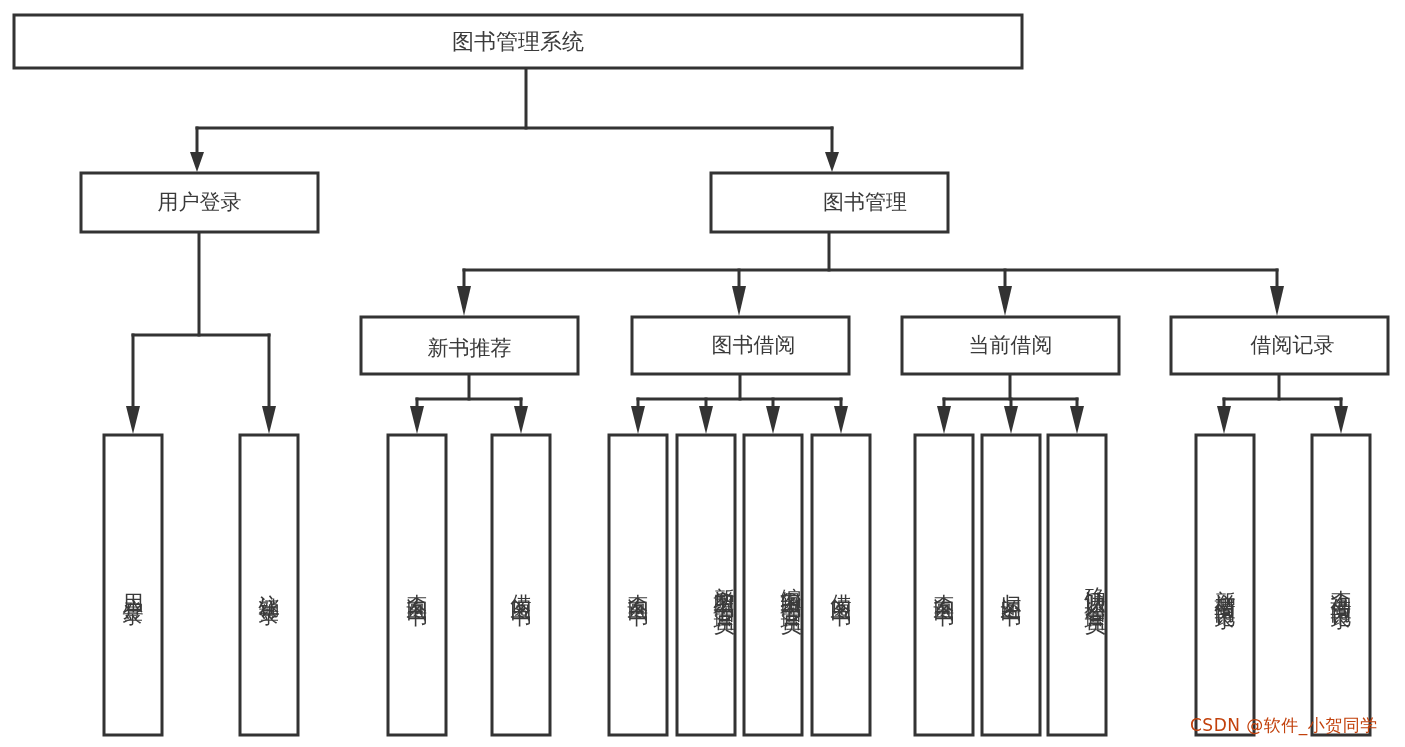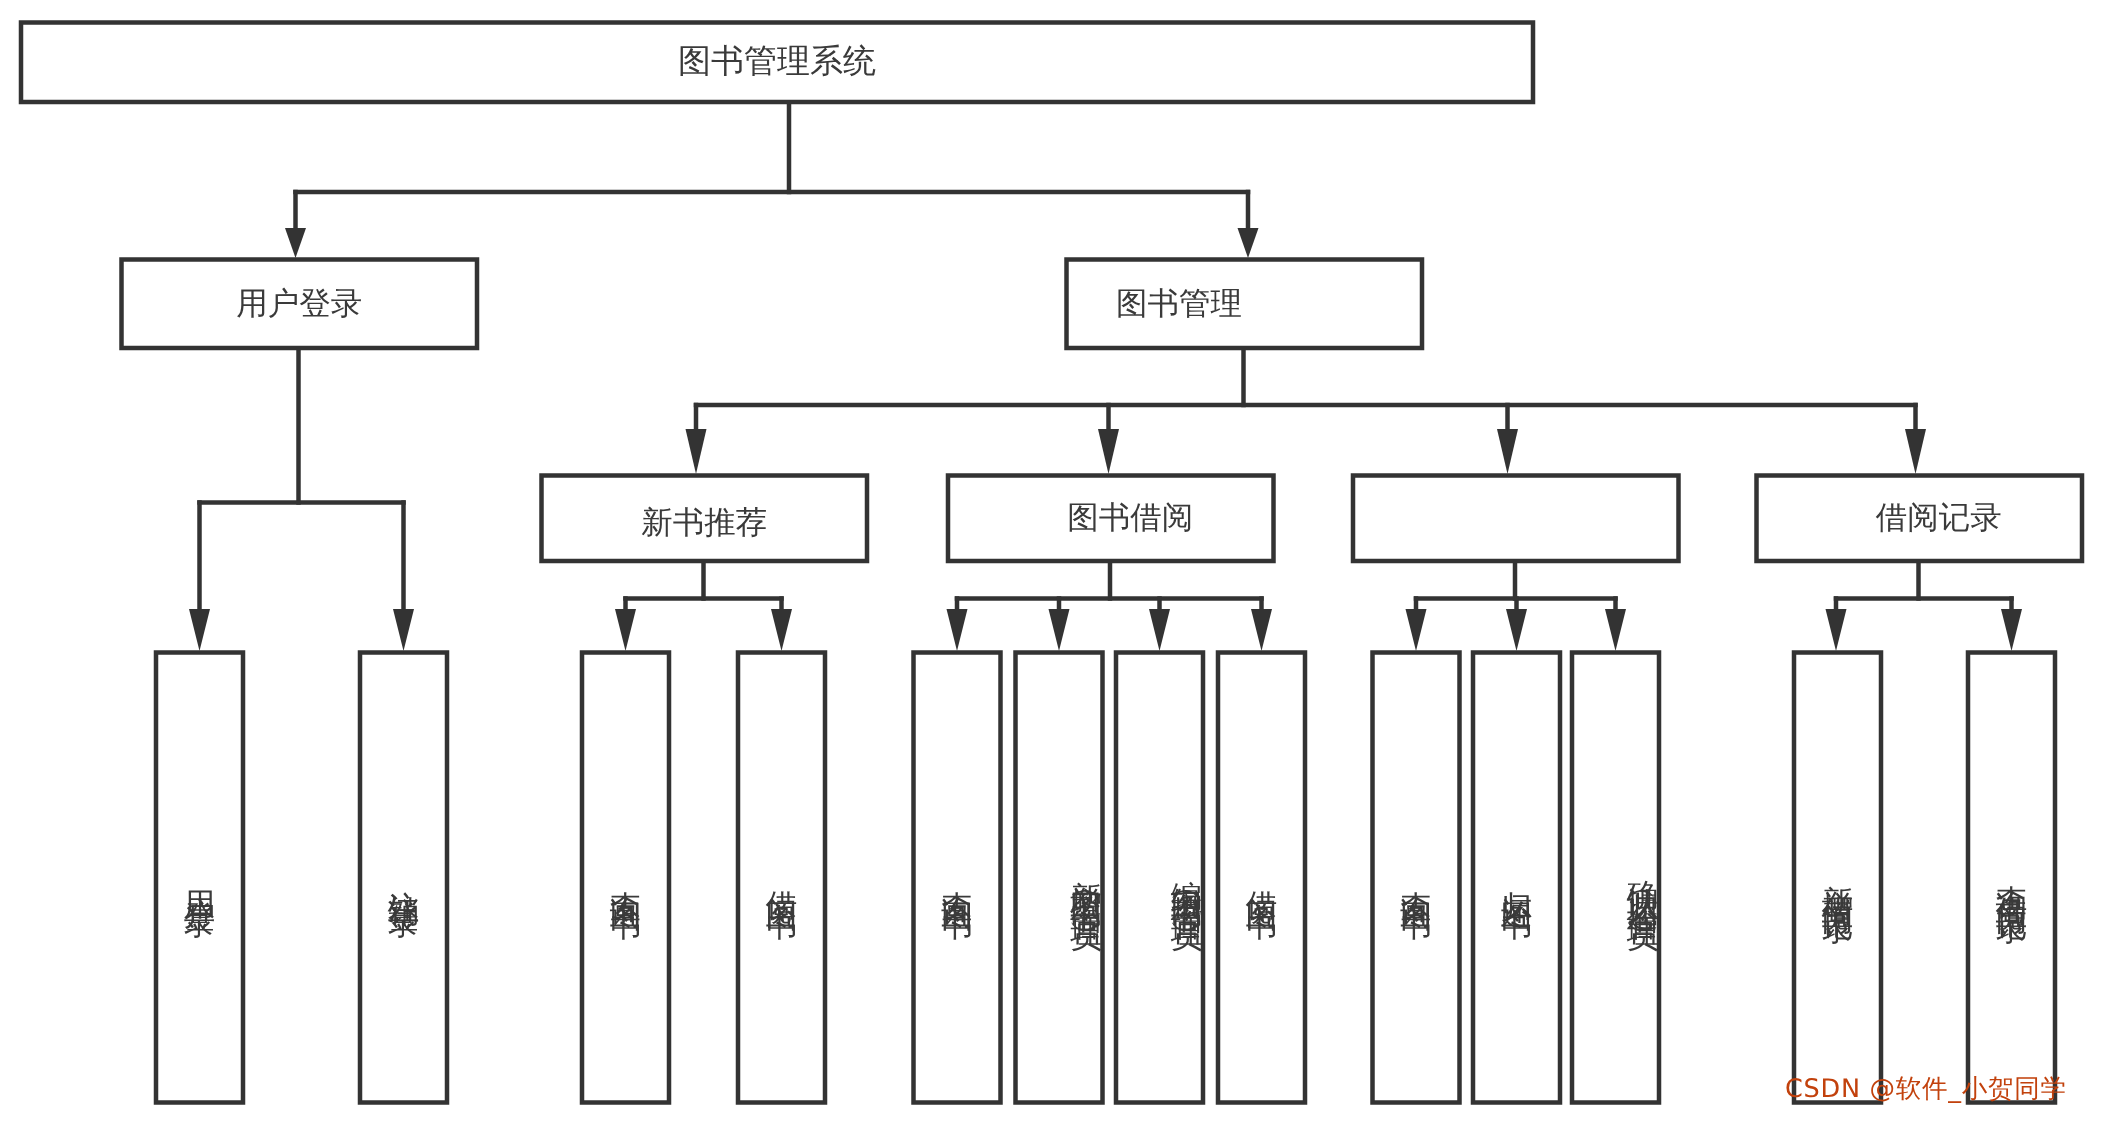--- a/index.html
+++ b/index.html
@@ -190,24 +190,25 @@
     <rect class="node-rect" x="982" y="435" width="58" height="300"></rect>
     <rect class="node-rect" x="1048" y="435" width="58" height="300"></rect>
 
     <rect class="node-rect" x="1196" y="435" width="58" height="300"></rect>
     <rect class="node-rect" x="1312" y="435" width="58" height="300"></rect>
   </svg>
 
   <div class="node-label title" style="left:14px; top:15px; width:1008px; height:53px;">图书管理系统</div>
 
   <div class="node-label" style="left:81px; top:173px; width:237px; height:59px;">用户登录</div>
-  <div class="node-label" style="left:672px; top:173px; width:228px; height:59px;">图书管理</div>
+  <div class="node-label" style="left:751px; top:173px; width:228px; height:59px;">图书管理</div>
 
   <div class="node-label" style="left:361px; top:317px; width:217px; height:63px;">新书推荐</div>
   <div class="node-label" style="left:632px; top:317px; width:243px; height:57px;">图书借阅</div>
+  <div class="node-label" style="left:902px; top:317px; width:217px; height:57px;">当前借阅</div>
   <div class="node-label" style="left:1171px; top:317px; width:243px; height:57px;">借阅记录</div>
 
   <div class="node-label vertical short" style="left:104px; top:435px; width:58px; height:300px;">用户登录</div>
   <div class="node-label vertical short" style="left:240px; top:435px; width:58px; height:300px;">注销登录</div>
 
   <div class="node-label vertical short" style="left:388px; top:435px; width:58px; height:300px;">查询图书</div>
   <div class="node-label vertical short" style="left:492px; top:435px; width:58px; height:300px;">借阅图书</div>
 
   <div class="node-label vertical short" style="left:609px; top:435px; width:58px; height:300px;">查询图书</div>
   <div class="node-label vertical" style="left:677px; top:441px; width:58px; height:294px;">新增图书（管理员）</div>

